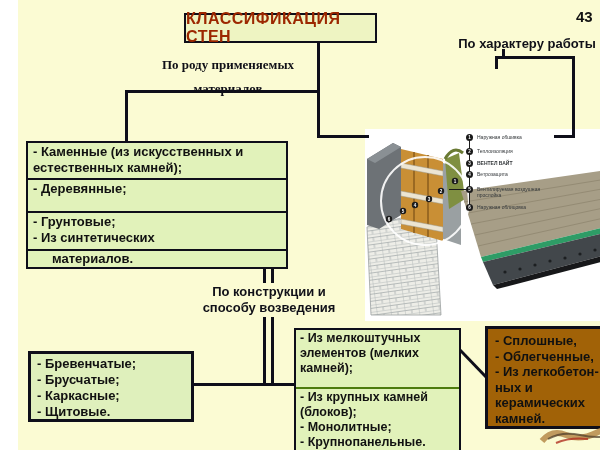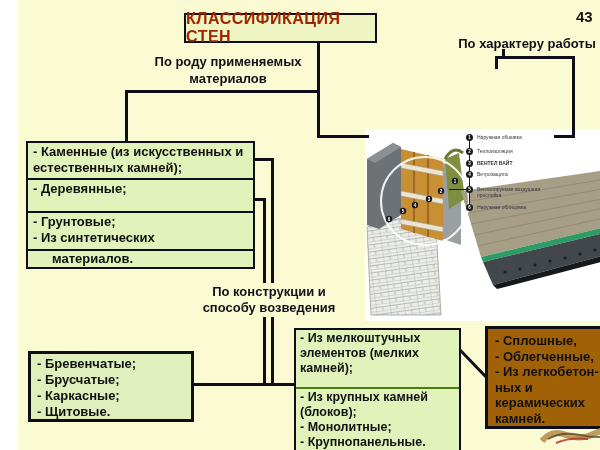--- a/index.html
+++ b/index.html
@@ -14,25 +14,25 @@
   .lbl{position:absolute;font-weight:bold;text-align:center;color:#101018;z-index:4;}
   .gbox{position:absolute;background:#a16207;border:3px solid #0E0E1A;font-weight:bold;z-index:5;box-sizing:border-box;}
   #title-box{
     position:absolute;left:166px;top:13px;width:193px;height:30px;
     background:#EEF4C2;border:2px solid #0E0E1A;box-sizing:border-box;
     display:flex;align-items:center;justify-content:center;
     font-size:16px;font-weight:bold;letter-spacing:.5px;word-spacing:7px;
     color:#9C2700;z-index:5;
   }
   #page-number{position:absolute;left:558px;top:8px;font-size:15px;font-weight:bold;z-index:5;}
-  #materials-label{left:115px;top:53px;width:190px;font-size:13px;line-height:17px;}
+  #materials-label{left:115px;top:53px;width:190px;font-size:13px;line-height:24px;font-family:Liberation Serif, serif;}
   #character-label{left:428px;top:36px;width:162px;font-size:13px;line-height:15px;}
   #construction-label{left:171px;top:283px;width:160px;font-size:13px;line-height:16px;background:#FBFBD3;z-index:6;padding:1px 0;}
   #bearing-box{left:416px;top:66px;width:127px;height:56px;background:#DFF0BC;font-style:italic;font-size:13.5px;line-height:16px;padding:3px 7px;}
-  #materials-stack{position:absolute;left:8px;top:141px;width:229px;border:2px solid #0E0E1A;box-sizing:border-box;background:#E1F2BA;z-index:5;font-weight:bold;font-size:13px;line-height:16px;}
+  #materials-stack{position:absolute;left:8px;top:141px;width:262px;border:2px solid #0E0E1A;box-sizing:border-box;background:#E1F2BA;z-index:5;font-weight:bold;font-size:13px;line-height:16px;}
   .mrow{padding:1px 5px;overflow:hidden;box-sizing:border-box;}
   .mrow.bb{border-bottom:2px solid #0E0E1A;}
   #timber-box{left:10px;top:351px;width:166px;height:71px;background:#DFF0BC;font-size:13px;line-height:16px;padding:2px 6px;}
   #masonry-box{position:absolute;left:276px;top:328px;width:167px;border:2px solid #0E0E1A;box-sizing:border-box;background:#E1F2BA;z-index:5;font-weight:bold;font-size:12.5px;line-height:15px;}
   #masonry-box .sec1{height:59px;border-bottom:2px solid #4d7c0f;padding:1px 4px;box-sizing:border-box;}
   #masonry-box .sec2{height:62px;padding:1px 4px;box-sizing:border-box;}
   #solidity-box{left:467px;top:326px;width:125px;height:103px;font-size:13px;line-height:15.5px;padding:4px 7px;}
   #illustration-panel{position:absolute;left:347px;top:129px;width:250px;height:192px;background:#ffffff;z-index:1;}
   .callout{position:absolute;z-index:2;}
   .cdot{position:absolute;left:0;top:0;width:7px;height:7px;border-radius:50%;background:#1A1A1A;color:#fff;font-size:4.5px;line-height:7px;text-align:center;font-weight:bold;}

